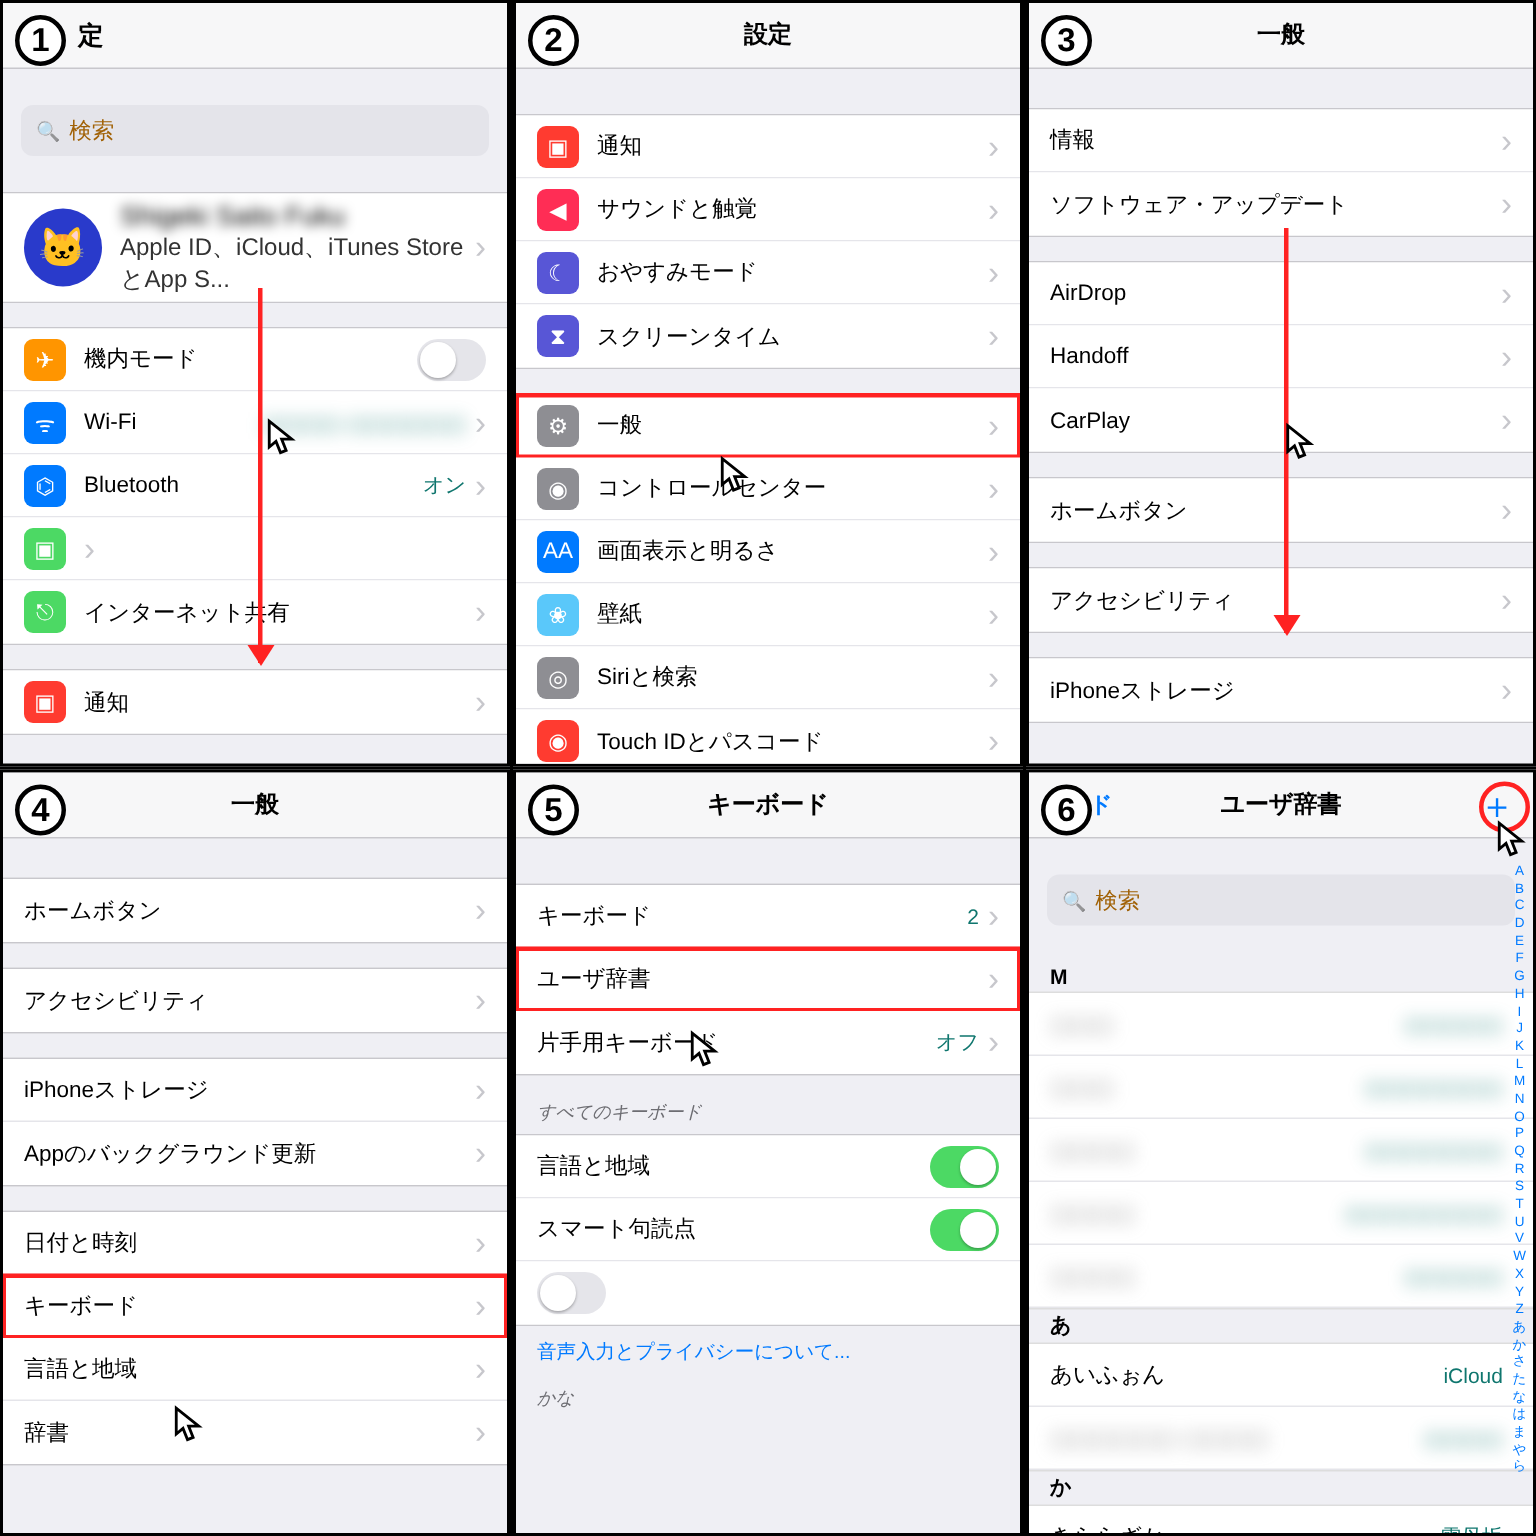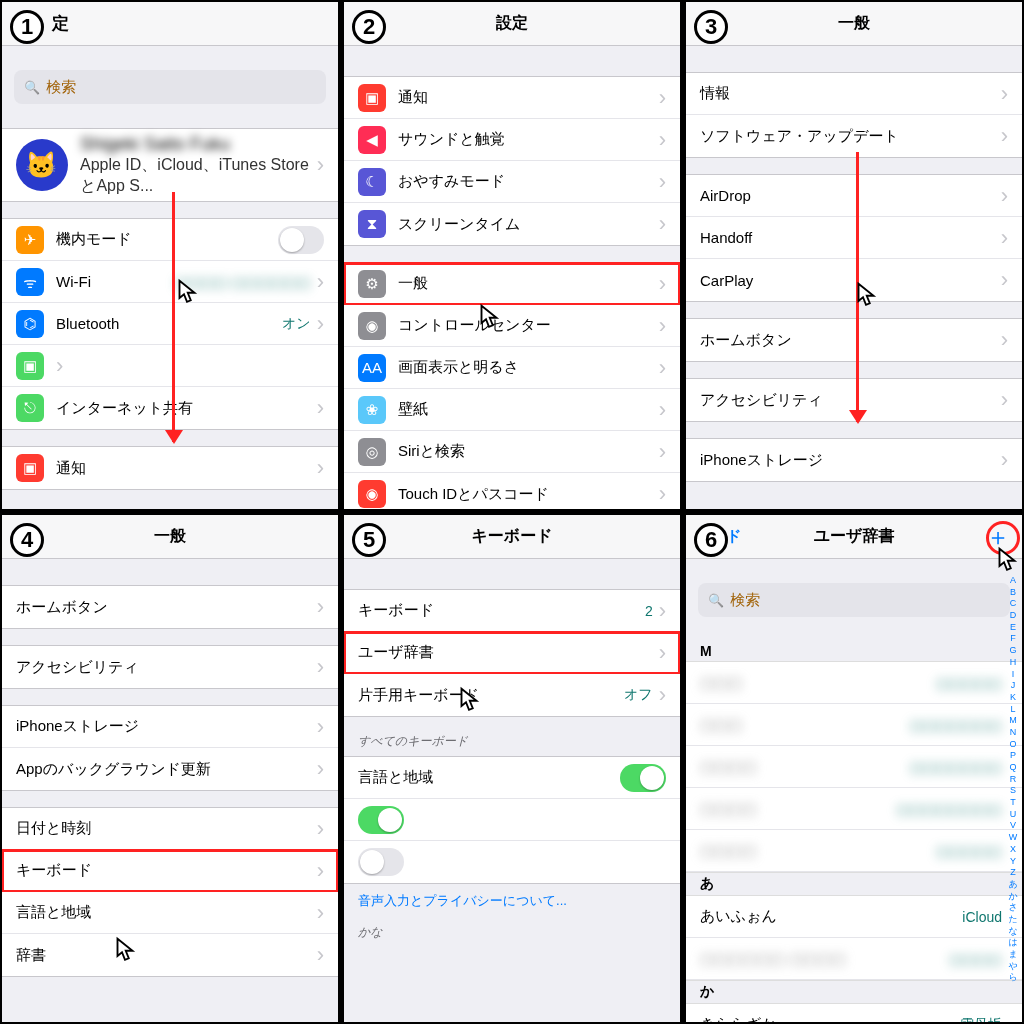--- a/index.html
+++ b/index.html
@@ -298,20 +298,21 @@
           <span class="chev"></span>
         </div>
       </div>
     <div class="sect-label">すべてのキーボード</div>
     <div class="group tight" id="p5g2">
         <div class="row noicon">
           <span class="label">言語と地域</span>
           <span class="toggle on"></span>
         </div>
         <div class="row noicon">
+          <span class="label">スマート句読点</span>
           <span class="toggle on"></span>
         </div>
         <div class="row noicon">
           <span class="toggle "></span>
         </div>
       </div>
     <div style="padding:8px 14px;font-size:13px;color:#007aff">音声入力とプライバシーについて...</div>
     <div class="sect-label" style="padding-top:6px">かな</div>
     <div class="cursor" style="left:110px; top:170px;"><svg viewBox="0 0 40 40">
           <path d="M10 5 L10 28 L16 23 L20 33 L25 31 L21 21 L30 21 Z" fill="#fff" stroke="#000" stroke-width="2.5"></path>

